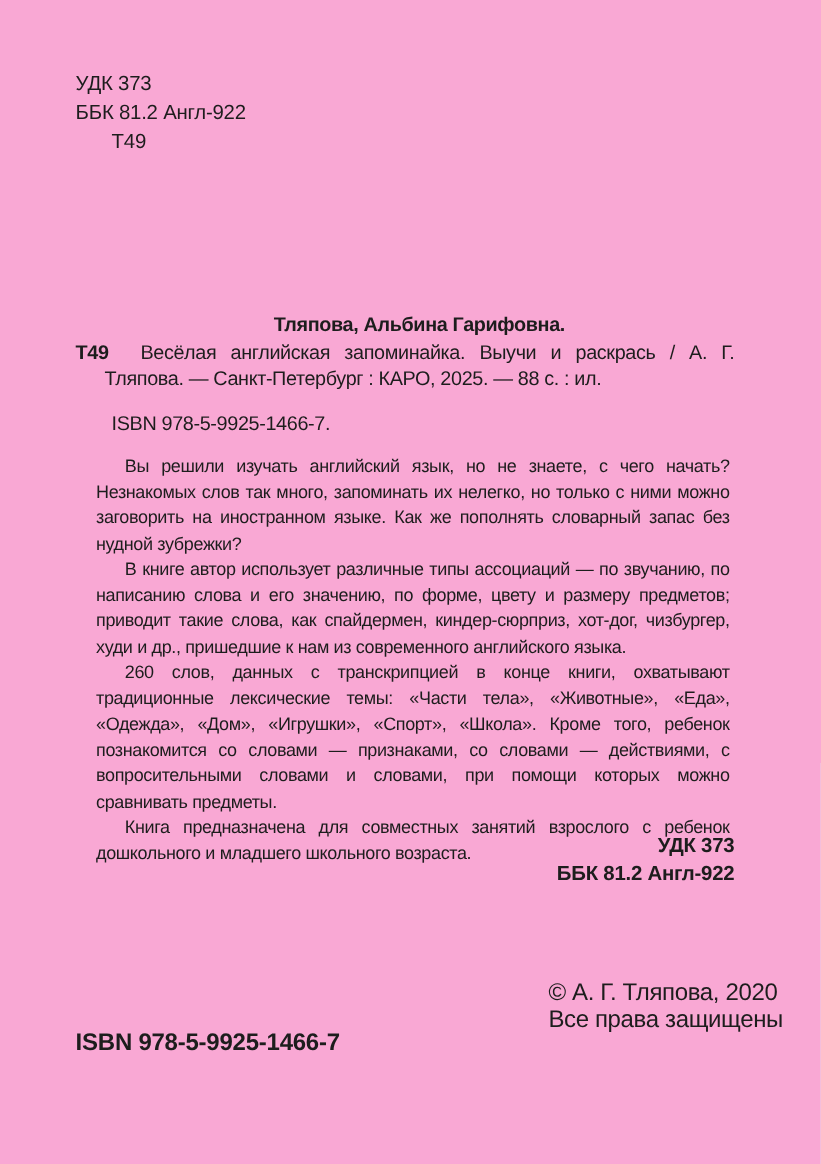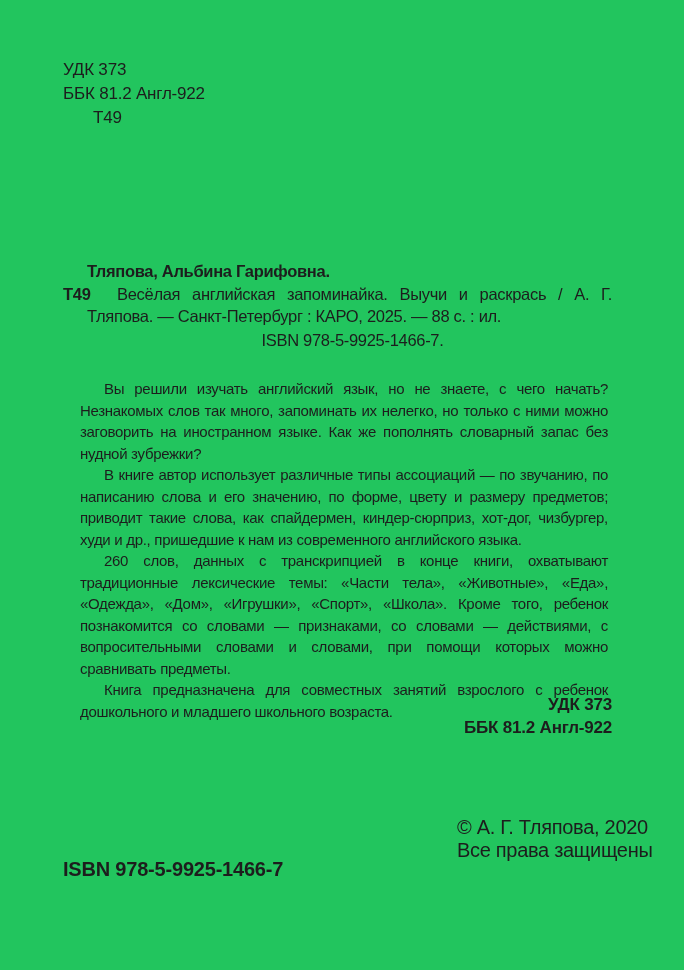--- a/index.html
+++ b/index.html
@@ -5,21 +5,21 @@
   html, body {
     margin: 0;
     padding: 0;
     background: #e9e9e9;
   }
   .page {
     position: relative;
     width: 684px;
     height: 970px;
     margin: 0 auto;
-    background: #22c55e;
+    background: #f9a8d4;
     font-family: "Liberation Sans", "DejaVu Sans", sans-serif;
     color: #1d1d1d;
     overflow: hidden;
   }
   
   .top-codes {
     position: absolute;
     left: 63px;
     top: 58px;
     font-size: 17px;
@@ -35,39 +35,39 @@
     left: 87px;
     top: 260px;
     width: 525px;
     font-size: 16.5px;
     line-height: 22px;
     letter-spacing: -0.3px;
   }
   .bib-author {
     font-weight: bold;
     margin: 0 0 1px 0;
+    text-align: center;
   }
   .bib-entry {
     position: relative;
   }
   .bib-sign {
     position: absolute;
     left: -24px;
     top: 0;
     font-weight: bold;
   }
   .bib-text {
     margin: 0;
     text-indent: 30px;
     text-align: justify;
   }
   .bib-isbn {
-    margin-top: 2px;
+    margin-top: 15px;
     padding-left: 6px;
-    text-align: center;
   }
   
   .annotation {
     position: absolute;
     left: 80px;
     top: 378px;
     width: 528px;
     font-size: 15px;
     line-height: 21.5px;
     letter-spacing: -0.3px;

